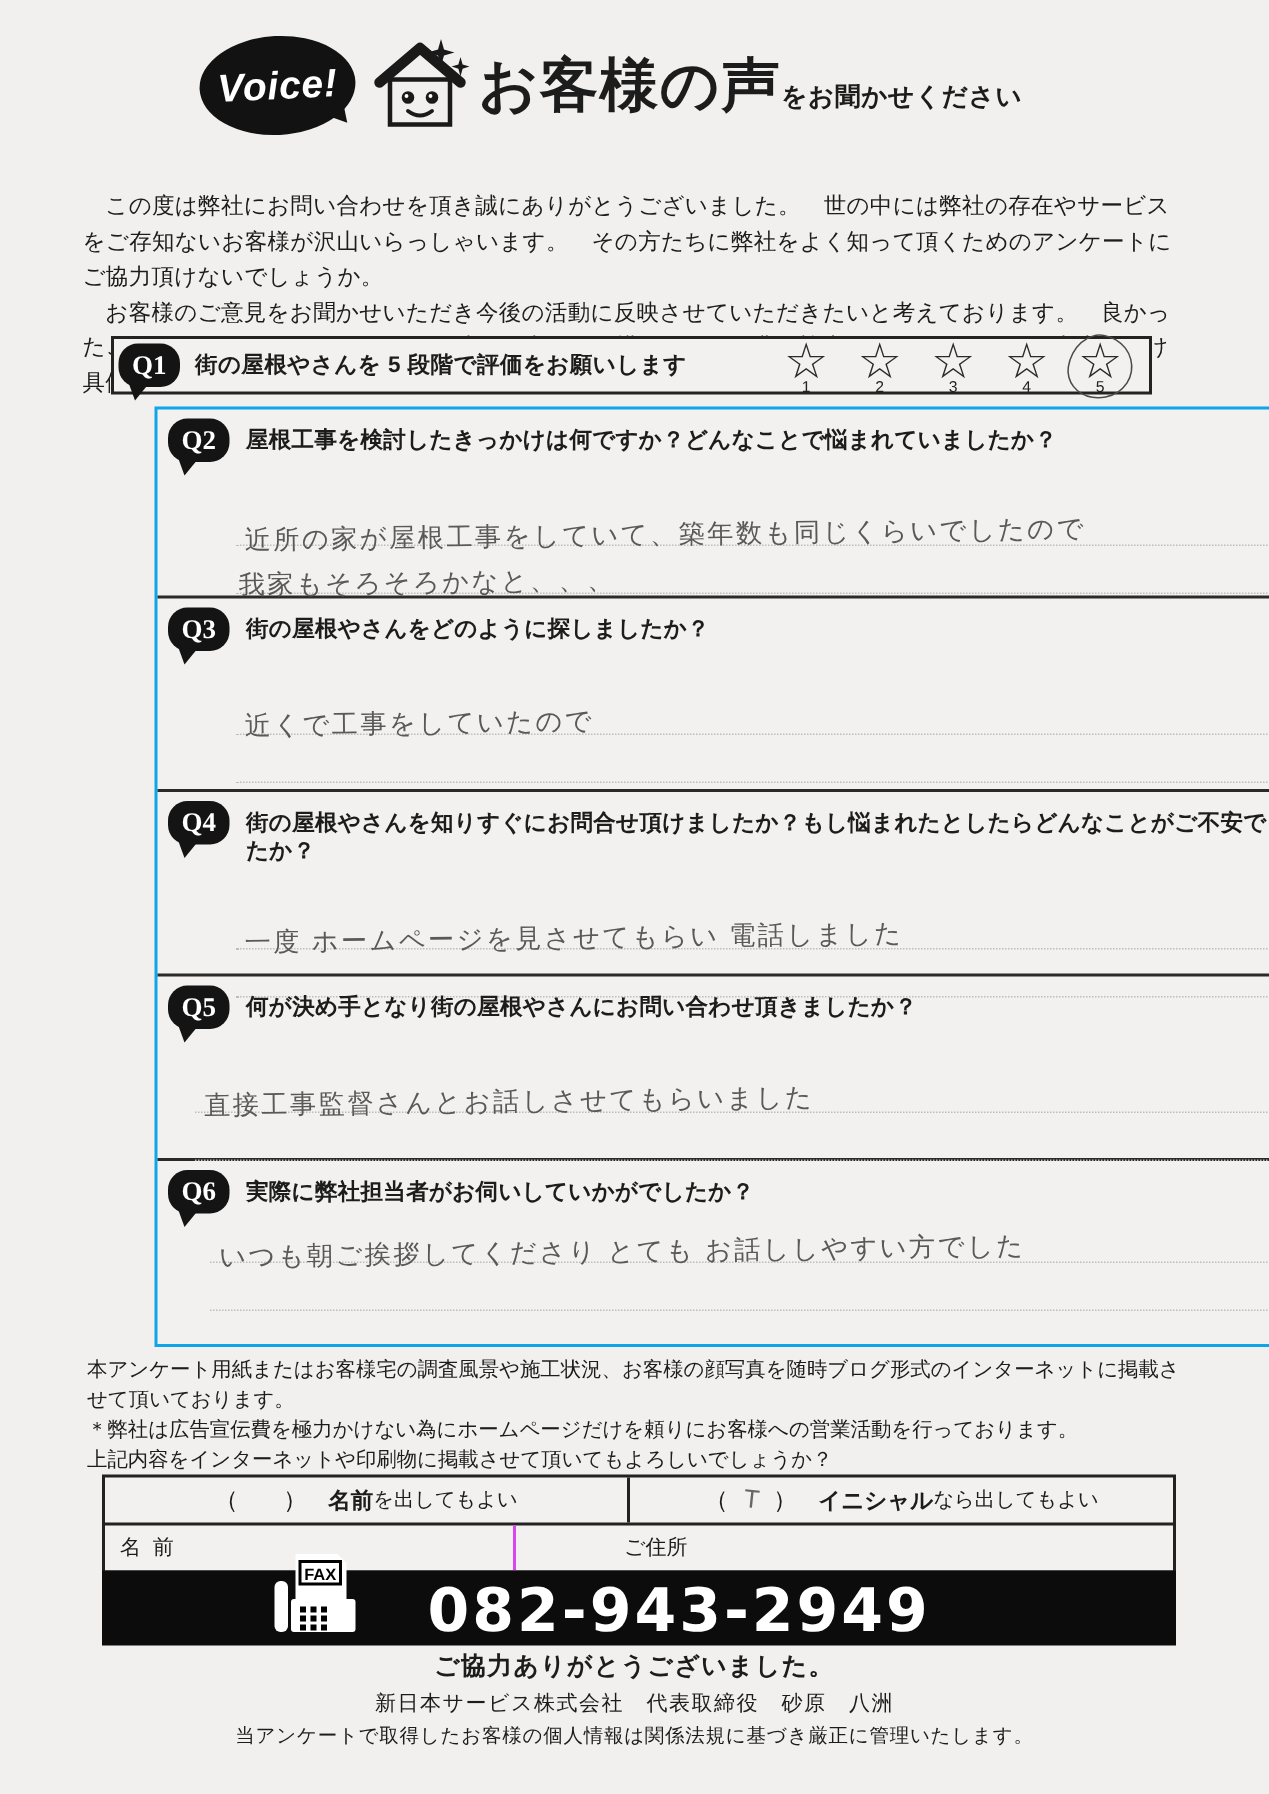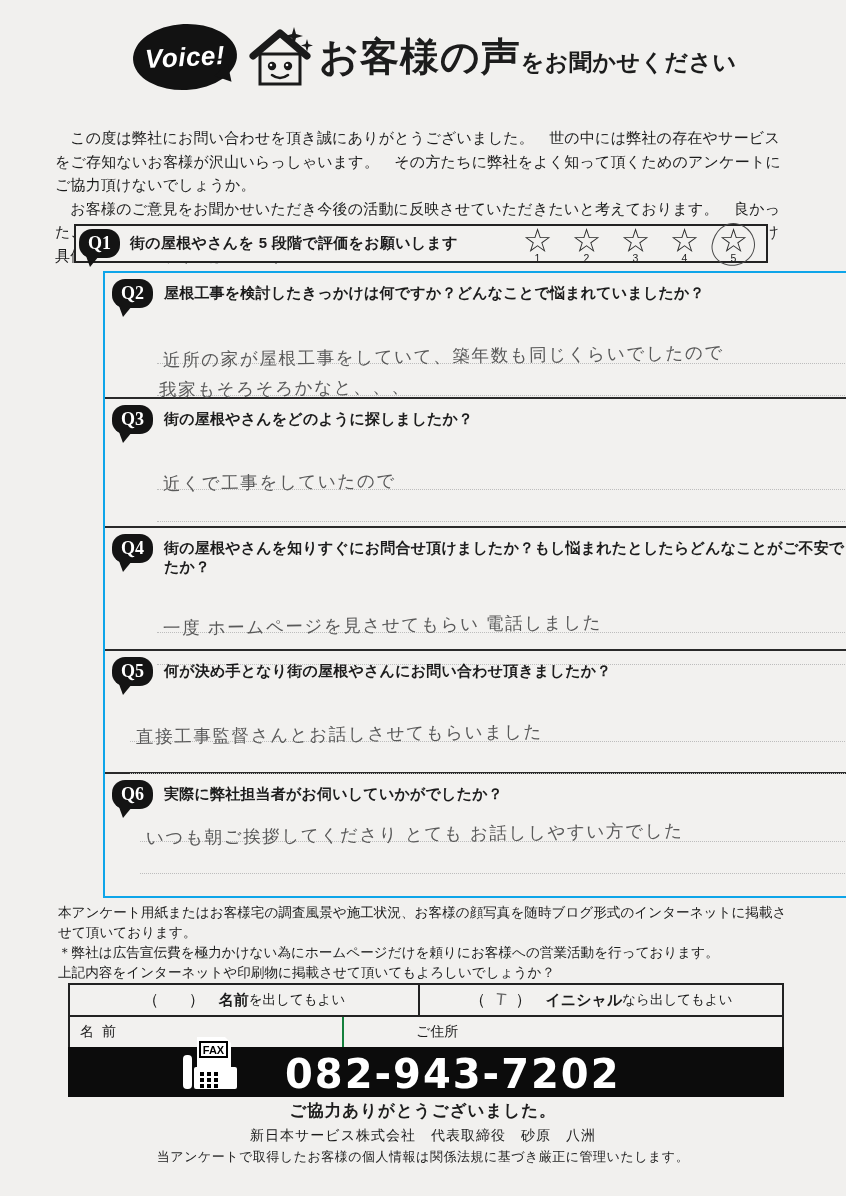--- a/index.html
+++ b/index.html
@@ -13,21 +13,21 @@
   
   .header { position:absolute; left:133px; top:24px; display:flex; align-items:flex-end; }
   .voice-bubble { position:relative; width:104px; height:66px; background:#121212;
     border-radius:50%; display:flex; align-items:center; justify-content:center; transform:rotate(-3deg); }
   .voice-bubble::after { content:""; position:absolute; right:0px; bottom:-4px;
     border:9px solid transparent; border-top:16px solid #121212; transform:rotate(-38deg); }
   .voice-label { color:#fff; font-size:26px; font-weight:bold; font-style:italic; letter-spacing:0.5px; }
   .house-wrap { margin-left:10px; margin-bottom:-4px; }
   .title { display:flex; align-items:baseline; margin-left:4px; padding-bottom:6px; }
   .title-main { font-size:39px; font-weight:bold; letter-spacing:1px; }
-  .title-sub { font-size:23px; font-weight:bold; letter-spacing:0.5px; }
+  .title-sub { font-size:17px; font-weight:bold; letter-spacing:0.5px; }
 
   
   .intro { position:absolute; top:126px; left:55px; width:738px;
     font-size:15px; line-height:1.57; letter-spacing:0.2px; }
   .intro p { margin:0; }
 
   
   .qbadge { position:relative; min-width:41px; height:29px; background:#141414; color:#fff;
     border-radius:13px; display:flex; align-items:center; justify-content:center;
     font-family:"Liberation Serif","DejaVu Serif",serif; font-weight:bold; font-size:18px; flex:none; }
@@ -71,21 +71,21 @@
   .notes p { margin:0; }
 
   
   .consent { position:absolute; top:983px; left:68px; width:716px; border:2px solid #222;
     box-sizing:border-box; background:#f2f1ef; }
   .c-row1 { display:flex; height:30px; border-bottom:2px solid #222; }
   .c-cell-a { width:350px; border-right:2px solid #222; display:flex; align-items:center;
     justify-content:center; box-sizing:border-box; }
   .c-cell-b { flex:1; display:flex; align-items:center; justify-content:center; }
   .c-row2 { display:flex; height:30px; }
-  .c2-a { width:274px; border-right:2px solid #15803d; display:flex; align-items:center;
+  .c2-a { width:274px; border-right:2px solid #d946ef; display:flex; align-items:center;
     padding-left:10px; box-sizing:border-box; font-size:14px; letter-spacing:2px; }
   .c2-b { flex:1; display:flex; align-items:center; padding-left:24px; font-size:14px;margin-left:48px; }
   .paren { font-size:16px; }
   .blank { display:inline-block; width:30px; text-align:center; }
   .hand-t { display:inline-block; width:30px; text-align:center; color:#666;
     font-size:17px; transform:rotate(6deg); }
   .opt-label { font-weight:bold; font-size:15px; margin-left:14px; }
   .opt-suffix { font-size:13.5px; }
 
   
@@ -286,21 +286,21 @@
           <rect x="26" y="37" width="4" height="4" fill="#000"></rect>
           <rect x="33" y="37" width="4" height="4" fill="#000"></rect>
         <rect x="19" y="43" width="4" height="4" fill="#000"></rect>
           <rect x="26" y="43" width="4" height="4" fill="#000"></rect>
           <rect x="33" y="43" width="4" height="4" fill="#000"></rect>
         <rect x="19" y="49" width="4" height="4" fill="#000"></rect>
           <rect x="26" y="49" width="4" height="4" fill="#000"></rect>
           <rect x="33" y="49" width="4" height="4" fill="#000"></rect>
       </svg>
     </div>
-    <div class="fax-number">082-943-7202</div>
+    <div class="fax-number">082-943-2949</div>
   </div>
 
   <div class="footer">
     <p class="thanks">ご協力ありがとうございました。</p>
     <p class="company">新日本サービス株式会社　代表取締役　砂原　八洲</p>
     <p class="privacy">当アンケートで取得したお客様の個人情報は関係法規に基づき厳正に管理いたします。</p>
   </div>
 
 </div>
 

